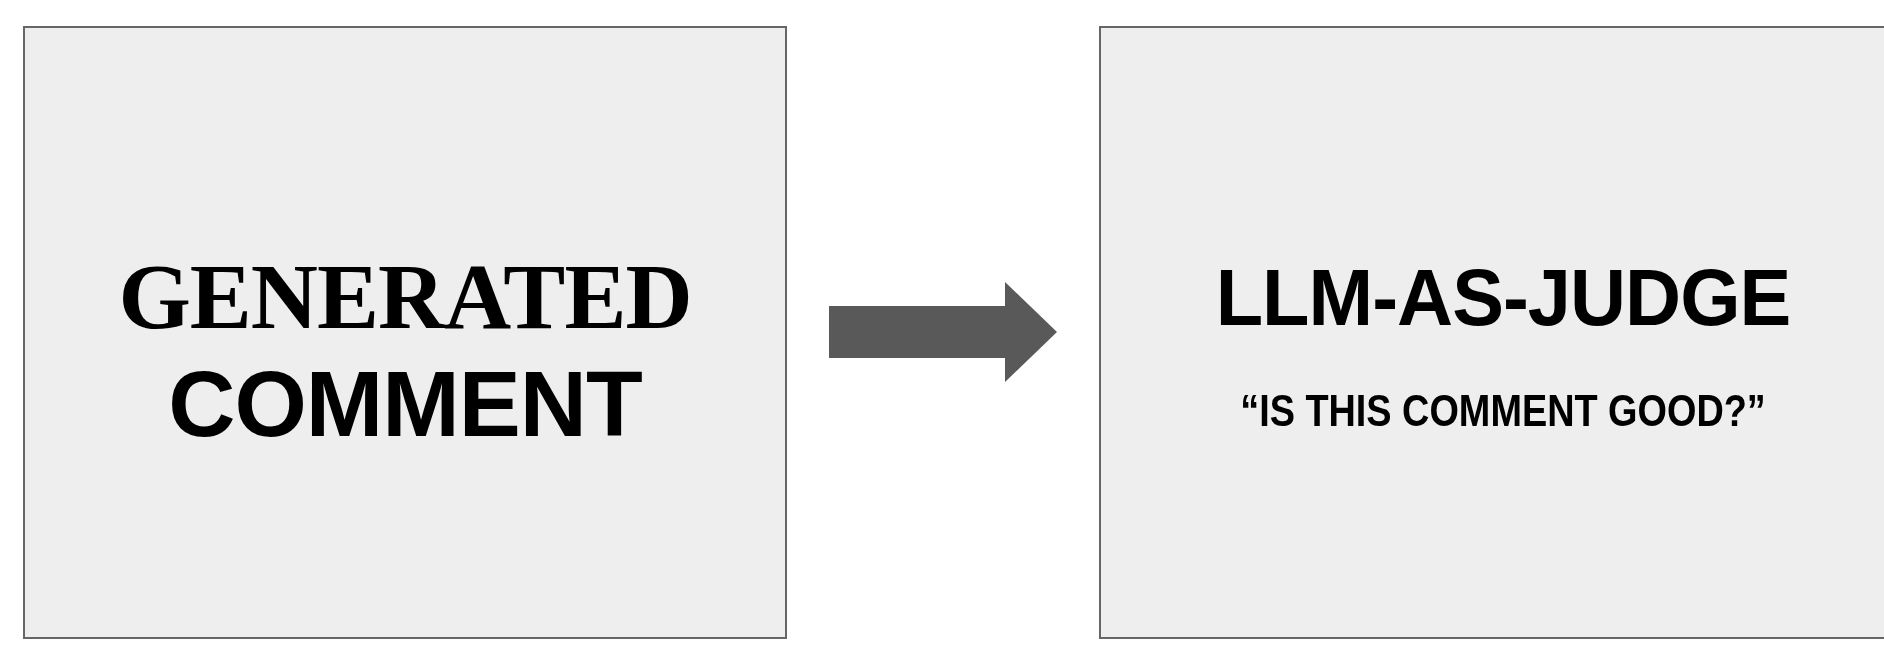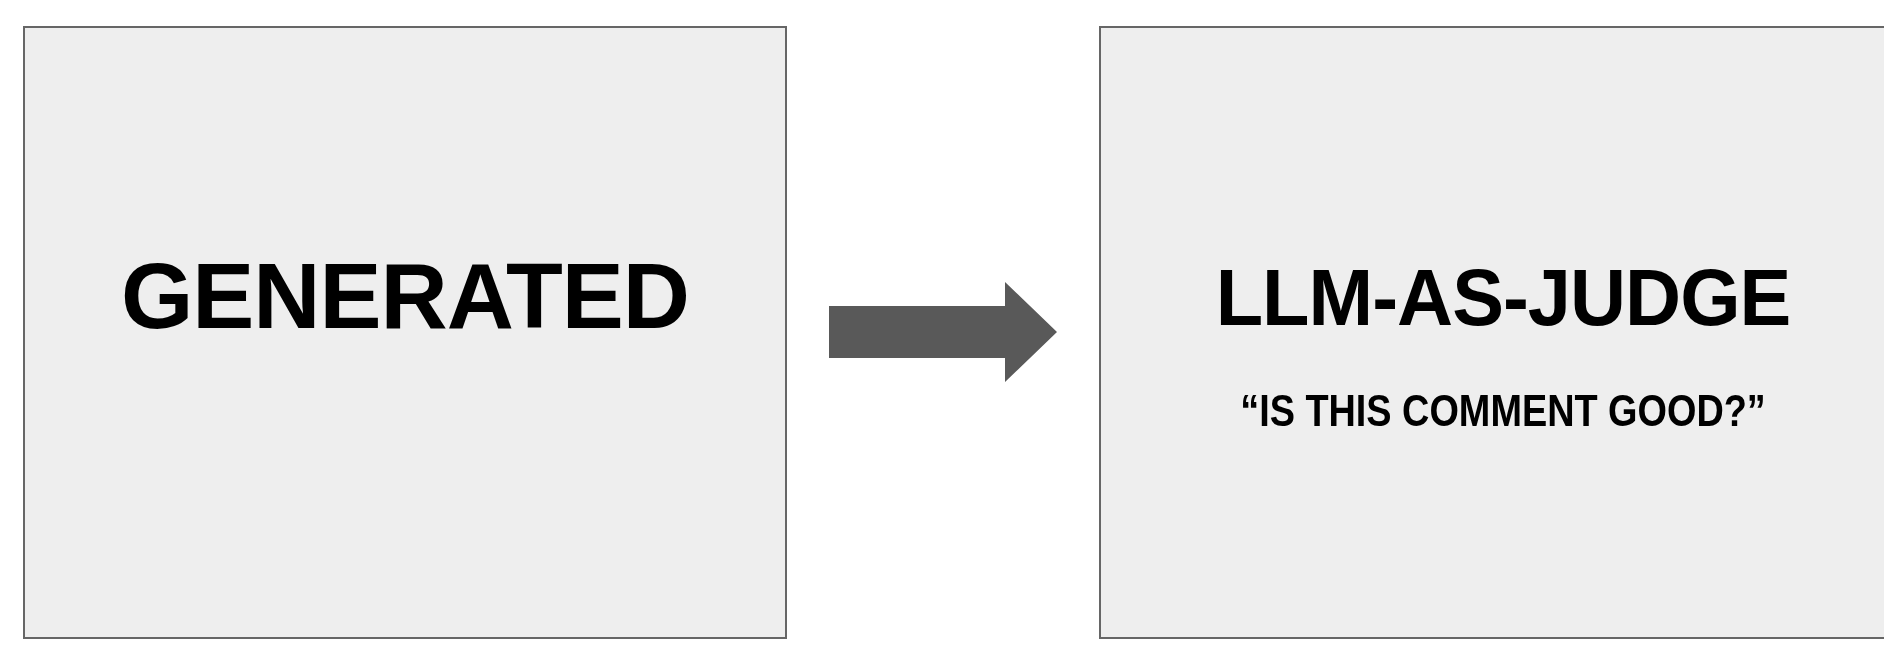--- a/index.html
+++ b/index.html
@@ -9,31 +9,32 @@
       position: absolute; box-sizing: border-box;
       background: #eeeeee; border: 2px solid #666666;
     }
     #box-left  { left: 23px;  top: 26px; width: 764px; height: 613px; }
     #box-right { left: 1099px; top: 26px; width: 808px; height: 613px; }
     .big {
       position: absolute; left: 0; right: 0; text-align: center;
       font-weight: bold; color: #000000; line-height: 1;
       font-family: "Liberation Sans", sans-serif;
     }
-    #left-line1 { top: 222px; font-size: 93px; letter-spacing: -1px; }
+    #left-line1 { top: 222px; font-size: 93px; letter-spacing: -1px; font-family: Liberation Serif, serif; }
     #left-line2 { top: 330px; font-size: 93px; letter-spacing: -1px; }
     #right-title { top: 230px; font-size: 80px; letter-spacing: -1px; transform: scaleX(0.97); }
     #right-sub { top: 361px; font-size: 44px; transform: scaleX(0.86); }
     #arrow { position: absolute; left: 829px; top: 280px; width: 230px; height: 104px; }
   </style>
 </head>
 <body>
 
 <div id="box-left" class="box">
   <div id="left-line1" class="big">GENERATED</div>
+  <div id="left-line2" class="big">COMMENT</div>
 </div>
 
 <svg id="arrow" viewBox="0 0 230 104" xmlns="http://www.w3.org/2000/svg">
   <polygon points="0,26 176,26 176,2 228,52 176,102 176,78 0,78" fill="#595959"></polygon>
 </svg>
 
 <div id="box-right" class="box">
   <div id="right-title" class="big">LLM-AS-JUDGE</div>
   <div id="right-sub" class="big">“IS THIS COMMENT GOOD?”</div>
 </div>

